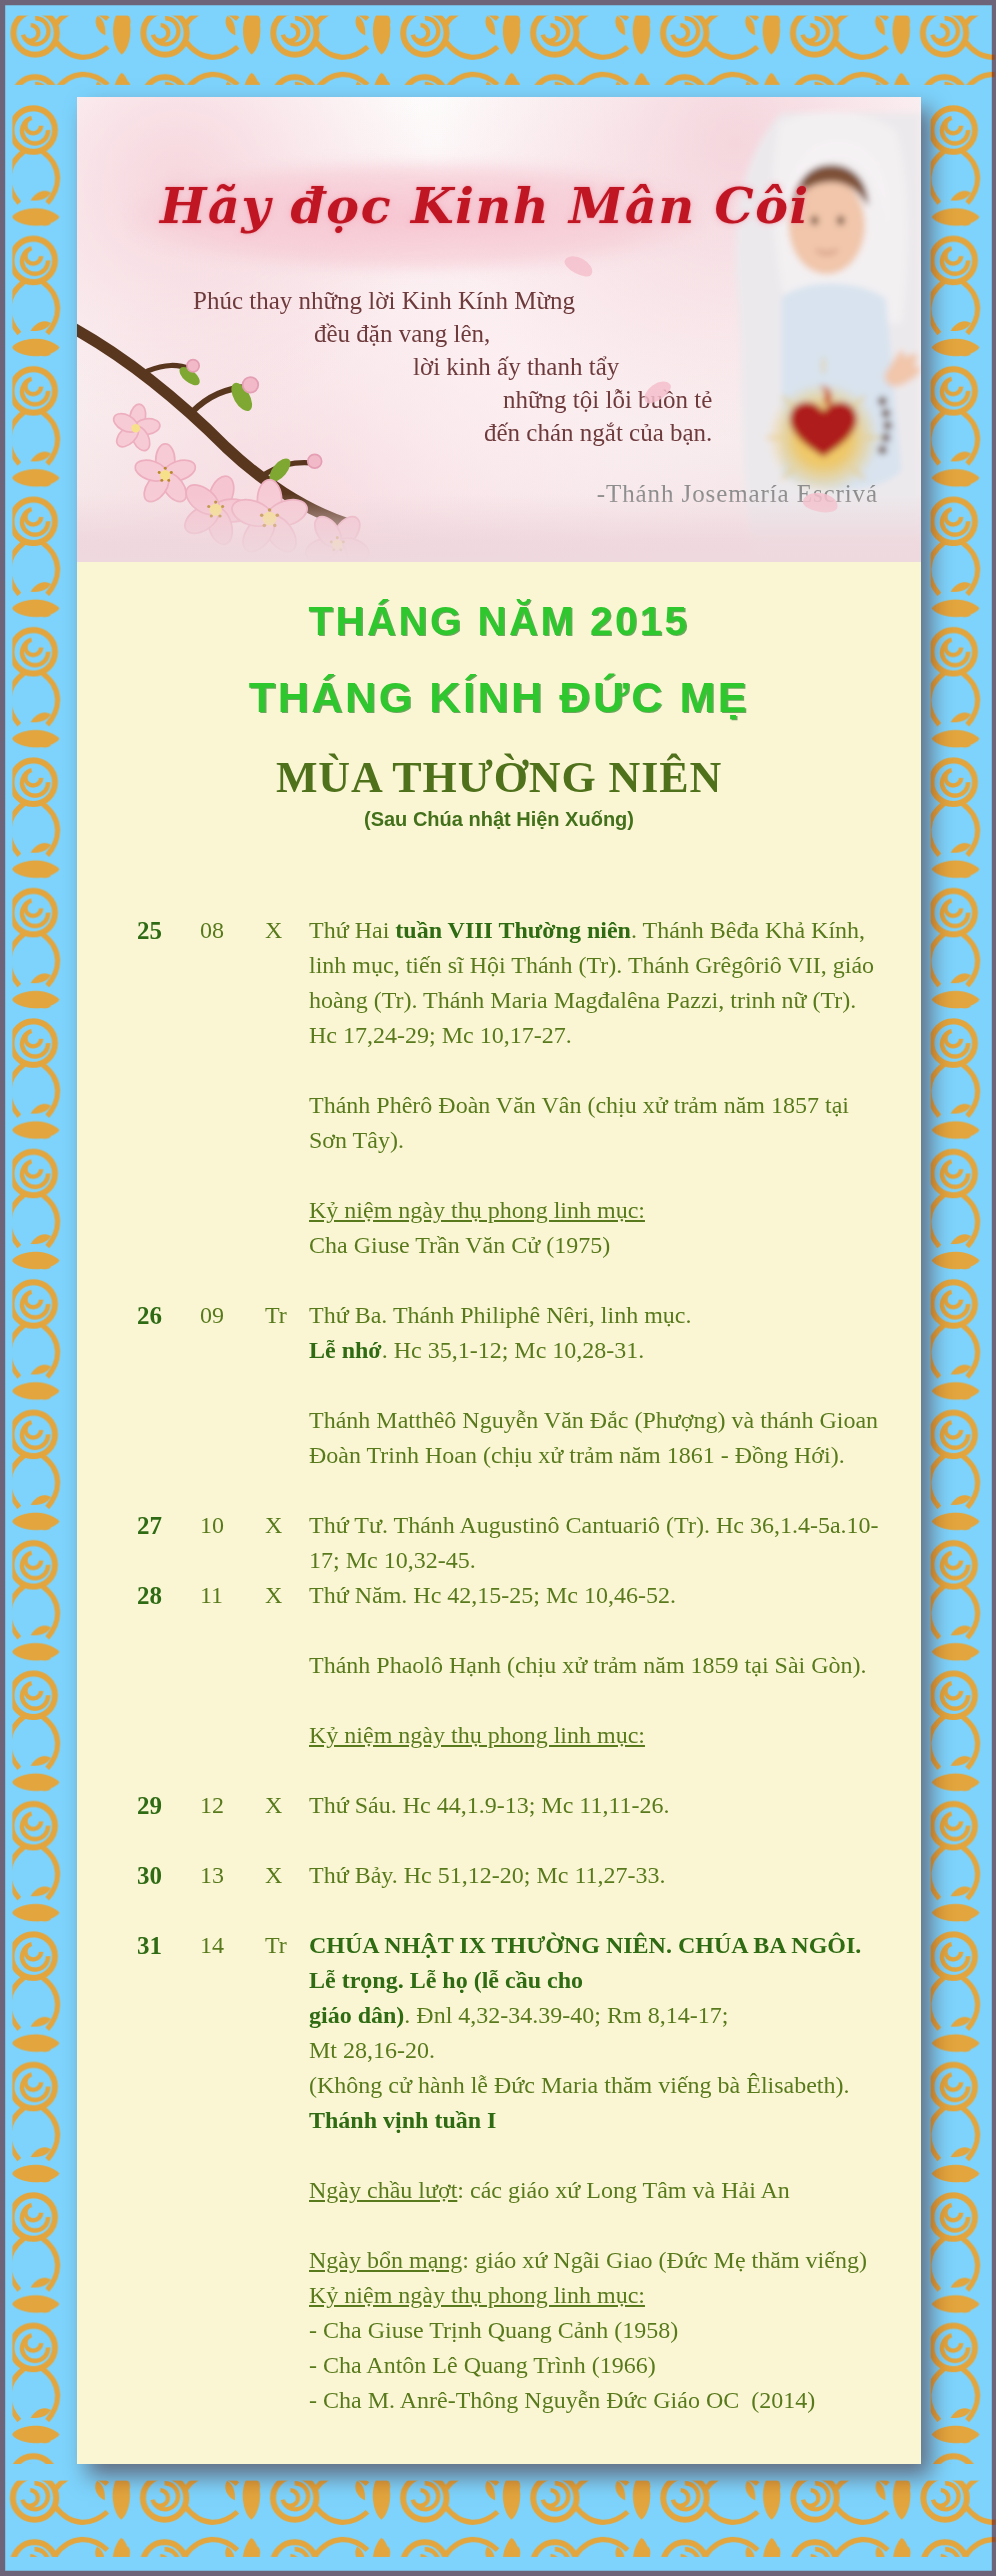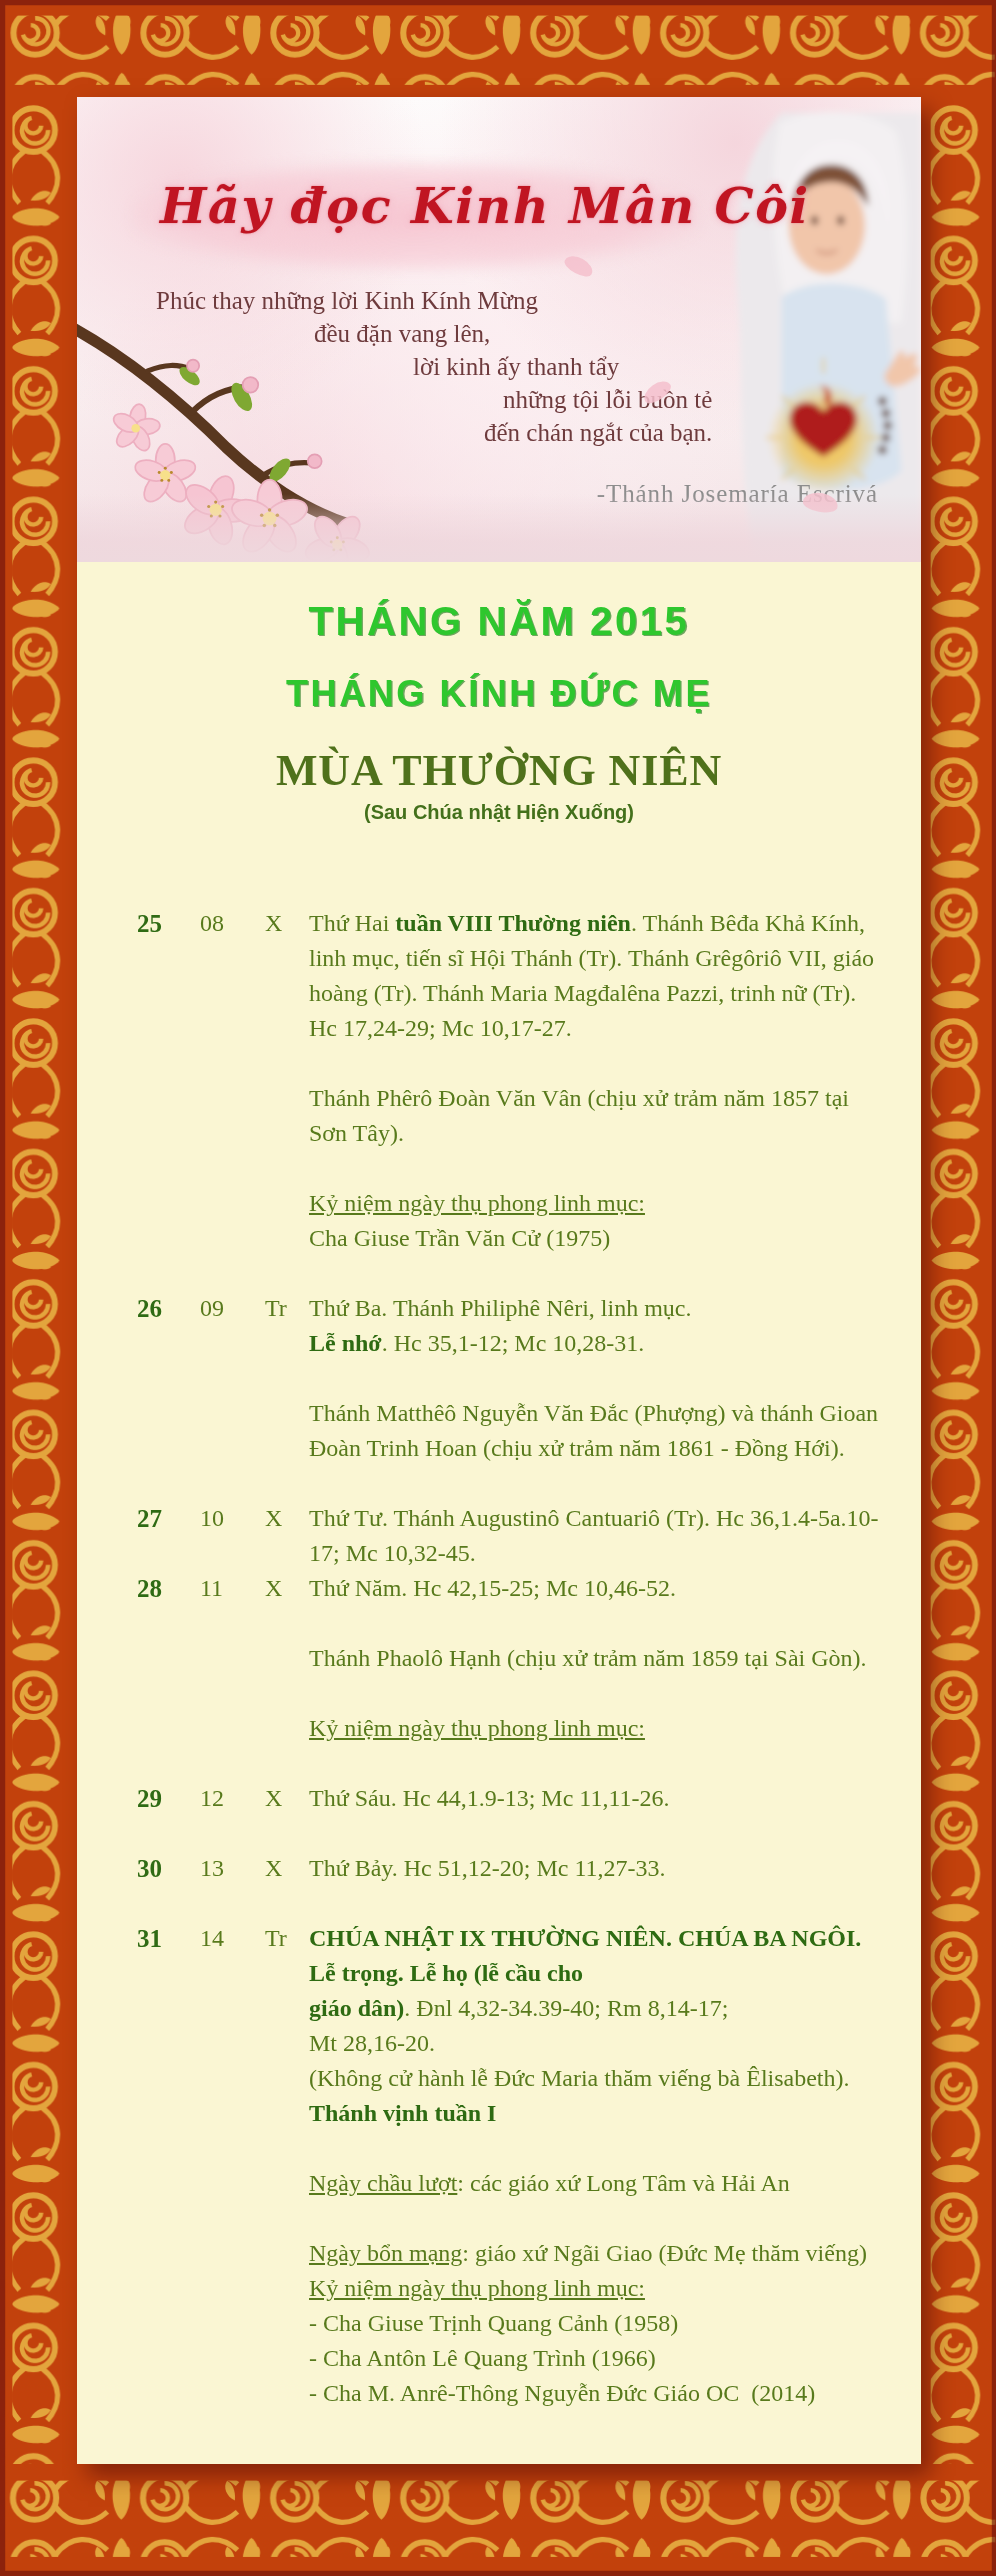--- a/index.html
+++ b/index.html
@@ -1,16 +1,16 @@
 <!DOCTYPE html>
 <html style="font-size:14px"><head>
 <meta charset="utf-8">
 <style>
   html,body{margin:0;padding:0;background:#ffffff;}
-  .page{position:relative;width:997px;height:2576px;background:#c2410c;overflow:hidden;
+  .page{position:relative;width:997px;height:2576px;background:#7dd3fc;overflow:hidden;
         font-family:"Liberation Serif",serif;}
   .page-edge{position:absolute;inset:0;box-shadow:inset 0 0 0 5.2px rgba(96,10,12,.55);pointer-events:none;z-index:9;}
   .border{position:absolute;z-index:1;}
   .border.top{left:0;top:0;}
   .border.bottom{left:0;top:2465px;}
   .border.left{left:0;top:97px;}
   .border.right{left:920px;top:97px;}
 
   .card{position:absolute;left:77px;top:97px;width:844px;height:2367px;background:#FAF6D3;
         box-shadow:10.4px 12px 21px rgba(70,6,6,.5);z-index:2;}
@@ -26,36 +26,36 @@
   .hero::after{content:"";position:absolute;left:0;right:0;bottom:0;height:68px;
       background:linear-gradient(180deg, rgba(241,220,225,0) 0%, rgba(238,214,220,.8) 70%, #EED9DE 100%);}
   .halo{position:absolute;left:52px;top:63px;width:574px;height:113px;border-radius:61px;
       background:radial-gradient(ellipse at center, rgba(246,195,207,.95) 0%, rgba(246,195,207,.55) 55%, rgba(246,195,207,0) 75%);
       filter:blur(6px);}
   .script-title{position:absolute;left:83px;top:80px;font-family:"DejaVu Serif",serif;
       font-style:italic;font-weight:700;font-size:49px;letter-spacing:1.7px;color:#C01522;
       text-shadow:0 0 7px rgba(244,176,192,.9), 0 0 1.7px rgba(192,21,34,.6);}
   .quote{position:absolute;left:0;top:187px;font-size:25px;line-height:33px;color:#6E3B3D;}
   .quote .ql{white-space:pre;}
-  .q0{margin-left:79px;} .q1{margin-left:237px;} .q2{margin-left:336px;}
+  .q0{margin-left:116px;} .q1{margin-left:237px;} .q2{margin-left:336px;}
   .q3{margin-left:371px;text-align:right;} .q4{margin-left:407px;text-align:right;}
   .attribution{position:absolute;right:43px;top:383px;font-size:25px;color:#8D8D8D;letter-spacing:0.9px;}
   .mary{position:absolute;right:0;top:0;}
   .blossom{position:absolute;left:-15.7px;bottom:-7px;}
   .petal{position:absolute;width:30px;height:15.7px;border-radius:50% 50% 50% 50%/60% 60% 40% 40%;
       background:#F4BFCC;opacity:.85;}
   .p1{left:487px;top:161px;transform:rotate(28deg);}
   .p2{left:565px;top:287px;transform:rotate(-35deg);}
   .p3{left:726px;top:396px;transform:rotate(10deg);width:35px;height:19px;}
 
   
   .titles{text-align:center;font-family:"Liberation Sans",sans-serif;}
   .title-month{margin:37px 0 29px;font-size:40px;font-weight:800;letter-spacing:2.6px;color:#2EC72E;
       text-shadow:1.3px 1.3px 0 rgba(18,112,18,.6);}
-  .title-dedication{margin:0 0 30px;font-size:36px;font-weight:800;letter-spacing:2.6px;color:#2EC72E;
+  .title-dedication{margin:0 0 30px;font-size:43px;font-weight:800;letter-spacing:2.6px;color:#2EC72E;
       text-shadow:1.3px 1.3px 0 rgba(18,112,18,.6);}
   .title-season{margin:0 0 5.2px;font-family:"Liberation Serif",serif;font-size:44px;font-weight:bold;
       letter-spacing:0.9px;color:#4F711B;}
   .title-note{margin:0;font-family:Liberation Sans, sans-serif;font-size:20px;font-weight:bold;color:#43701B;}
 
   
   .calendar{padding:82px 35px 0 60px;font-size:24px;color:#587A1C;}
   .entry{display:grid;grid-template-columns:63px 65px 44px 1fr;margin-bottom:35px;}
   .entry.tight{margin-bottom:0;}
   .col{line-height:35px;}

